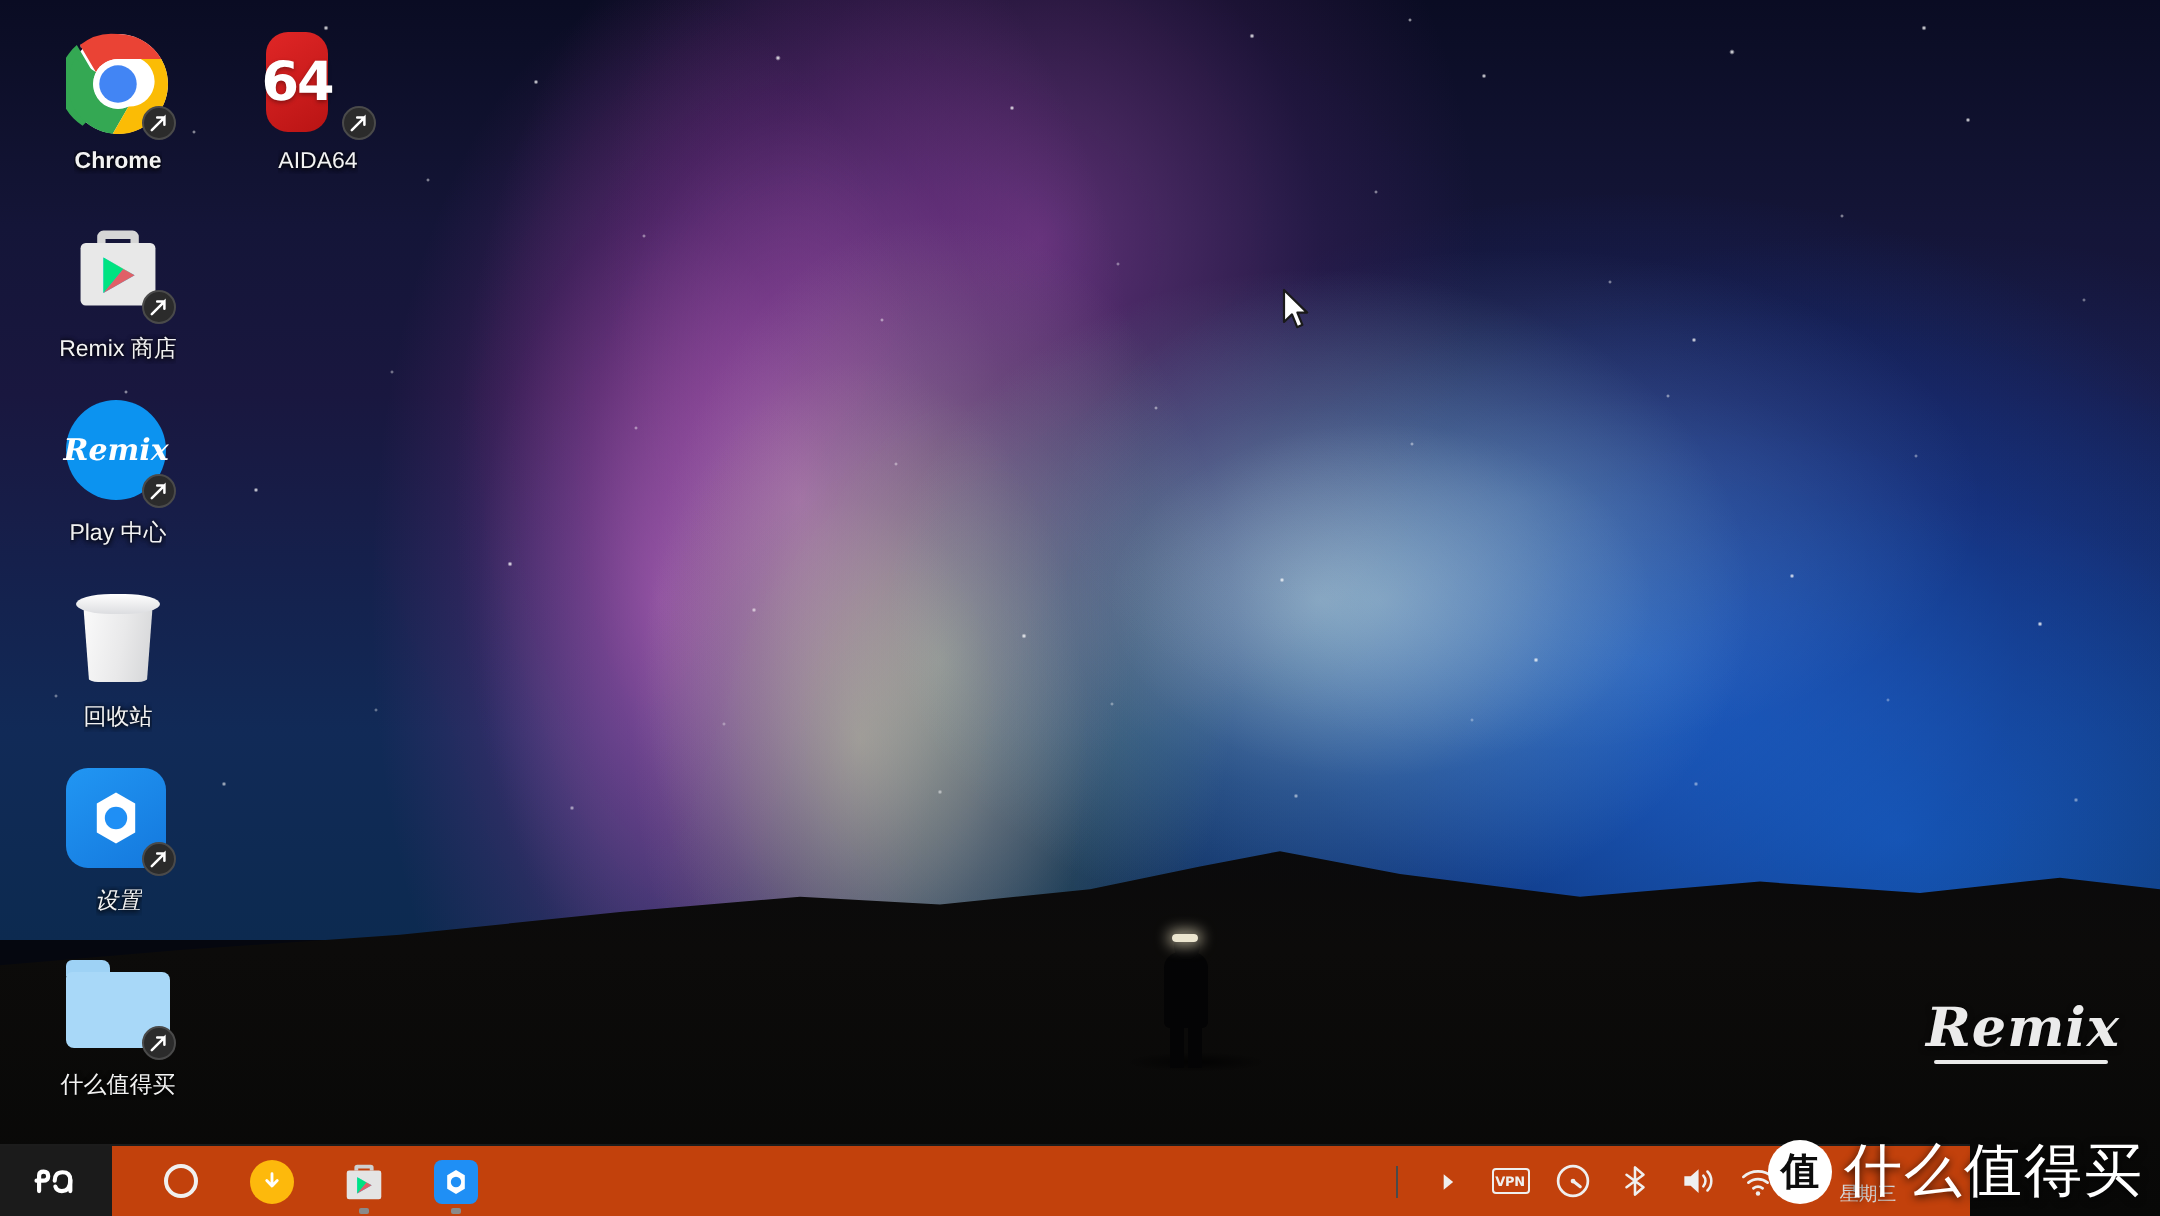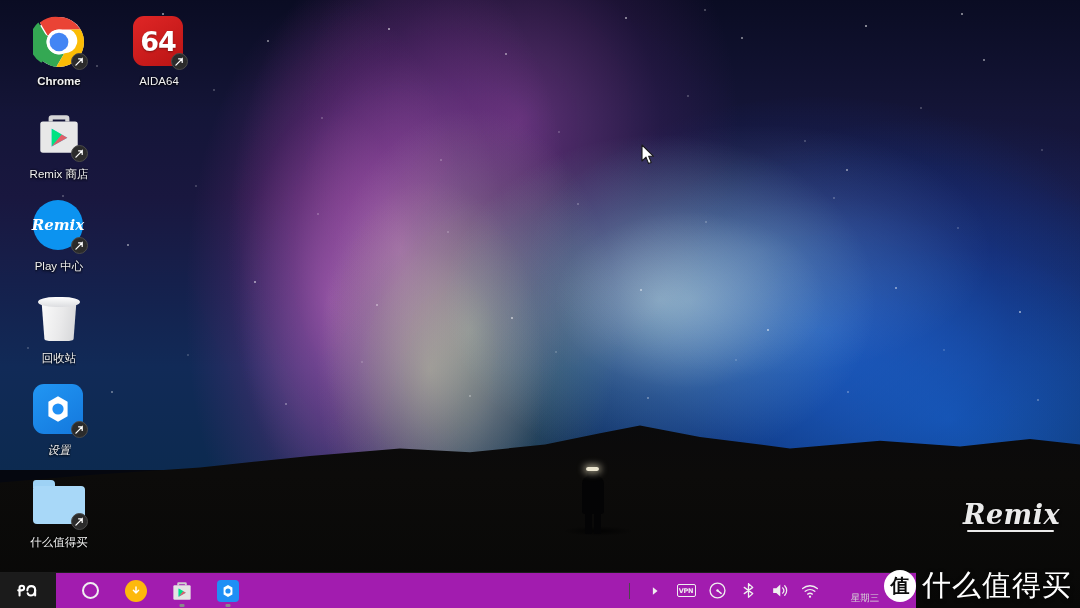--- a/index.html
+++ b/index.html
@@ -158,21 +158,21 @@
     max-width:112px; white-space:nowrap; overflow:hidden;
   }
   .shortcut-badge {
     position:absolute; right:-3px; bottom:-2px; width:17px; height:17px;
     border-radius:50%; background:#2b2b2b; border:1px solid #4a4a4a;
     display:flex; align-items:center; justify-content:center;
   }
   .shortcut-badge svg { width:9px; height:9px; display:block; }
 
   .icon-aida {
-    width:50px; height:50px; border-radius:11px;
+    width:31px; height:50px; border-radius:11px;
     background:linear-gradient(145deg,#e02626,#b91414);
     display:flex; align-items:center; justify-content:center;
     font-weight:bold; font-size:27px; color:#fff;
     font-family:"DejaVu Sans",sans-serif; letter-spacing:-1px;
     text-shadow:0 1px 2px rgba(0,0,0,.35);
   }
   .icon-remixhub {
     width:50px; height:50px; border-radius:50%; background:#0c93f0;
     display:flex; align-items:center; justify-content:center;
     color:#fff; font-family:"DejaVu Serif",serif; font-style:italic;
@@ -200,22 +200,22 @@
     clip-path:polygon(4% 0%,96% 0%,88% 100%,12% 100%);
   }
   .icon-bin .rim {
     position:absolute; left:0px; top:2px; width:42px; height:10px;
     background:linear-gradient(180deg,#ffffff,#dcdde0);
     border-radius:50%/60%;
   }
 
   
   #taskbar {
-    position:absolute; left:0; bottom:0; width:916px; height:36px;
-    background:#a21caf; display:flex; align-items:center;
+    position:absolute; left:0; bottom:0; width:985px; height:36px;
+    background:#c2410c; display:flex; align-items:center;
     border-top:1px solid #1c1c1c;
   }
   #start-button {
     width:56px; height:36px; background:#1b1b1b;
     display:flex; align-items:center; justify-content:center; cursor:pointer;
   }
   #start-button svg { width:26px; height:20px; display:block; }
 
   .tb-apps { display:flex; align-items:center; height:36px; padding-left:12px; gap:2px; }
   .tb-item {

